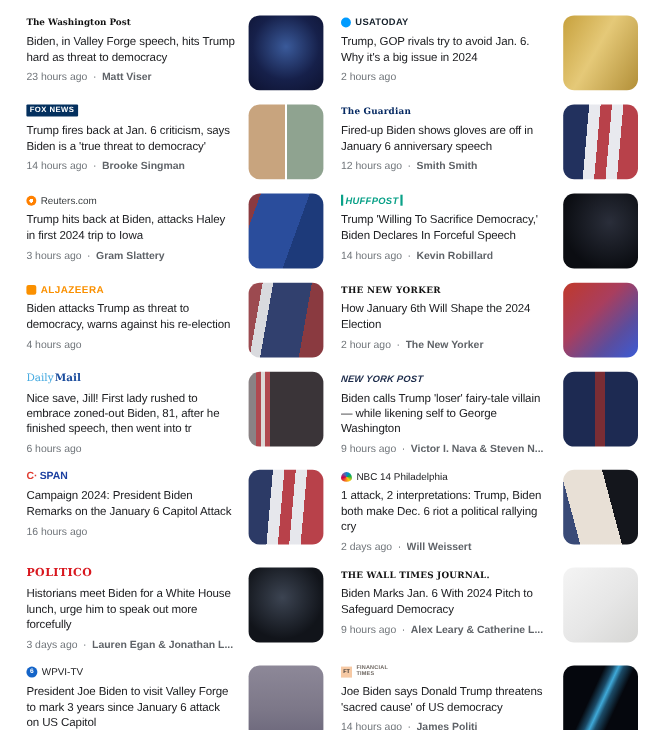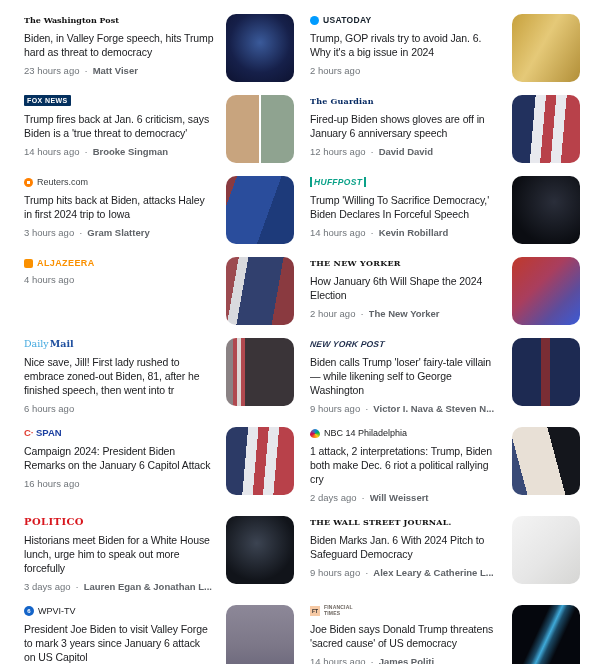--- a/index.html
+++ b/index.html
@@ -103,21 +103,21 @@
     <div class="txt">
       <div class="src">
 
         <span class="src-name">The Guardian</span>
 
       </div>
       <h3 class="headline">Fired-up Biden shows gloves are off in January 6 anniversary speech</h3>
       <div class="meta">
         <span class="time">12 hours ago</span>
         <span class="dot">·</span>
-        <span class="author">David David</span>
+        <span class="author">Smith Smith</span>
       </div>
     </div>
     <div class="thumb" style="background: linear-gradient(95deg, rgb(34, 49, 94) 0px, rgb(34, 49, 94) 32%, rgb(232, 233, 238) 32%, rgb(232, 233, 238) 46%, rgb(184, 65, 74) 46%, rgb(184, 65, 74) 60%, rgb(232, 233, 238) 60%, rgb(232, 233, 238) 74%, rgb(184, 65, 74) 74%, rgb(184, 65, 74) 100%);"></div>
   </article>
       <article class="item logo-reuters" style="--brand: #ff8000;">
     <div class="txt">
       <div class="src">
         <span class="src-icon"></span>
         <span class="src-name">Reuters.com</span>
 
@@ -147,20 +147,21 @@
     </div>
     <div class="thumb" style="background: radial-gradient(circle at 62% 38%, rgb(42, 46, 58) 0%, rgb(11, 13, 18) 72%);"></div>
   </article>
       <article class="item logo-aljazeera" style="--brand: #fa9000;">
     <div class="txt">
       <div class="src">
         <span class="src-icon"></span>
         <span class="src-name">ALJAZEERA</span>
 
       </div>
+      <h3 class="headline">Biden attacks Trump as threat to democracy, warns against his re-election</h3>
       <div class="meta">
         <span class="time">4 hours ago</span>
 
       </div>
     </div>
     <div class="thumb" style="background: linear-gradient(100deg, rgb(156, 74, 80) 0px, rgb(156, 74, 80) 16%, rgb(217, 218, 222) 16%, rgb(217, 218, 222) 28%, rgb(49, 64, 110) 28%, rgb(49, 64, 110) 72%, rgb(138, 58, 64) 72%, rgb(138, 58, 64) 100%);"></div>
   </article>
       <article class="item logo-new-yorker" style="--brand: #121212;">
     <div class="txt">
       <div class="src">
@@ -252,21 +253,21 @@
         <span class="dot">·</span>
         <span class="author">Lauren Egan &amp; Jonathan L...</span>
       </div>
     </div>
     <div class="thumb" style="background: radial-gradient(circle at 45% 40%, rgb(60, 68, 82) 0%, rgb(17, 20, 26) 68%);"></div>
   </article>
       <article class="item logo-wsj" style="--brand: #111111;">
     <div class="txt">
       <div class="src">
 
-        <span class="src-name">THE WALL STREET JOURNAL.</span>
+        <span class="src-name">THE WALL TIMES JOURNAL.</span>
 
       </div>
       <h3 class="headline">Biden Marks Jan. 6 With 2024 Pitch to Safeguard Democracy</h3>
       <div class="meta">
         <span class="time">9 hours ago</span>
         <span class="dot">·</span>
         <span class="author">Alex Leary &amp; Catherine L...</span>
       </div>
     </div>
     <div class="thumb" style="background: linear-gradient(135deg, rgb(244, 244, 244) 0%, rgb(230, 230, 230) 55%, rgb(214, 214, 212) 100%);"></div>

